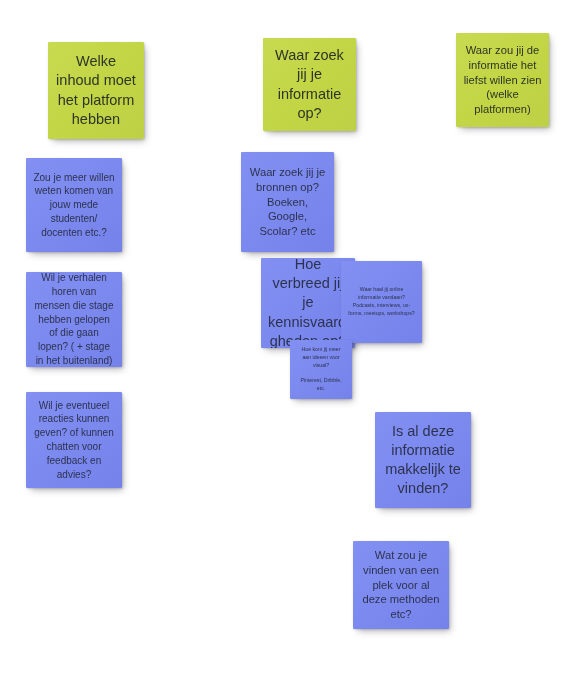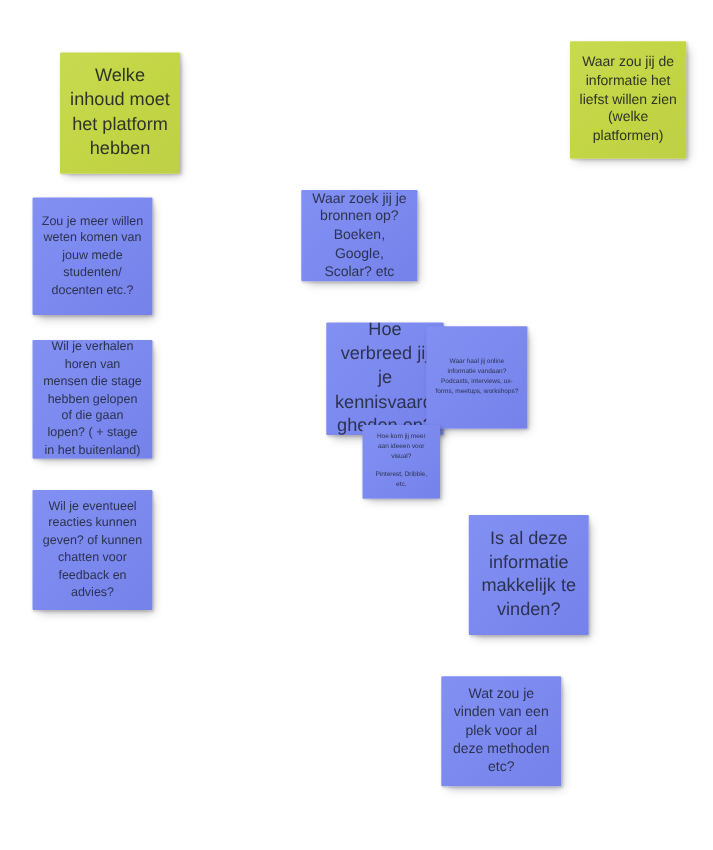--- a/index.html
+++ b/index.html
@@ -63,21 +63,24 @@
     </div>
     <div class="note blue s-sm" style="left: 26px; top: 158px; width: 96px; height: 94px;">
       <span class="txt">Zou je meer willen weten komen van jouw mede studenten/ docenten etc.?</span>
     </div>
     <div class="note blue s-sm" style="left: 26px; top: 272px; width: 96px; height: 95px;">
       <span class="txt">Wil je verhalen horen van mensen die stage hebben gelopen of die gaan lopen? ( + stage in het buitenland)</span>
     </div>
     <div class="note blue s-sm" style="left: 26px; top: 392px; width: 96px; height: 96px; justify-content: flex-end;">
       <span class="txt">Wil je eventueel reacties kunnen geven? of kunnen chatten voor feedback en advies?</span>
     </div>
-    <div class="note blue s-med" style="left: 241px; top: 152px; width: 93px; height: 73px;">
+    <div class="note green s-head" style="left: 241px; top: 38px; width: 93px; height: 93px;">
+      <span class="txt">Waar zoek jij je informatie op?</span>
+    </div>
+    <div class="note blue s-med" style="left: 241px; top: 152px; width: 93px; height: 100px;">
       <span class="txt">Waar zoek jij je bronnen op? Boeken, Google, Scolar? etc</span>
     </div>
     <div class="note blue s-head" style="left: 239px; top: 258px; width: 94px; height: 90px;">
       <span class="txt">Hoe verbreed jij je kennisvaardi gheden op?</span>
     </div>
     <div class="note blue s-xs" style="left: 341px; top: 261px; width: 81px; height: 82px;">
       <span class="txt">Waar haal jij online informatie vandaan? Podcasts, interviews, ux-forms, meetups, workshops?</span>
     </div>
     <div class="note blue s-xs" style="left: 290px; top: 340px; width: 62px; height: 59px;">
       <span class="txt">Hoe kom jij meer aan ideeen voor visual?

